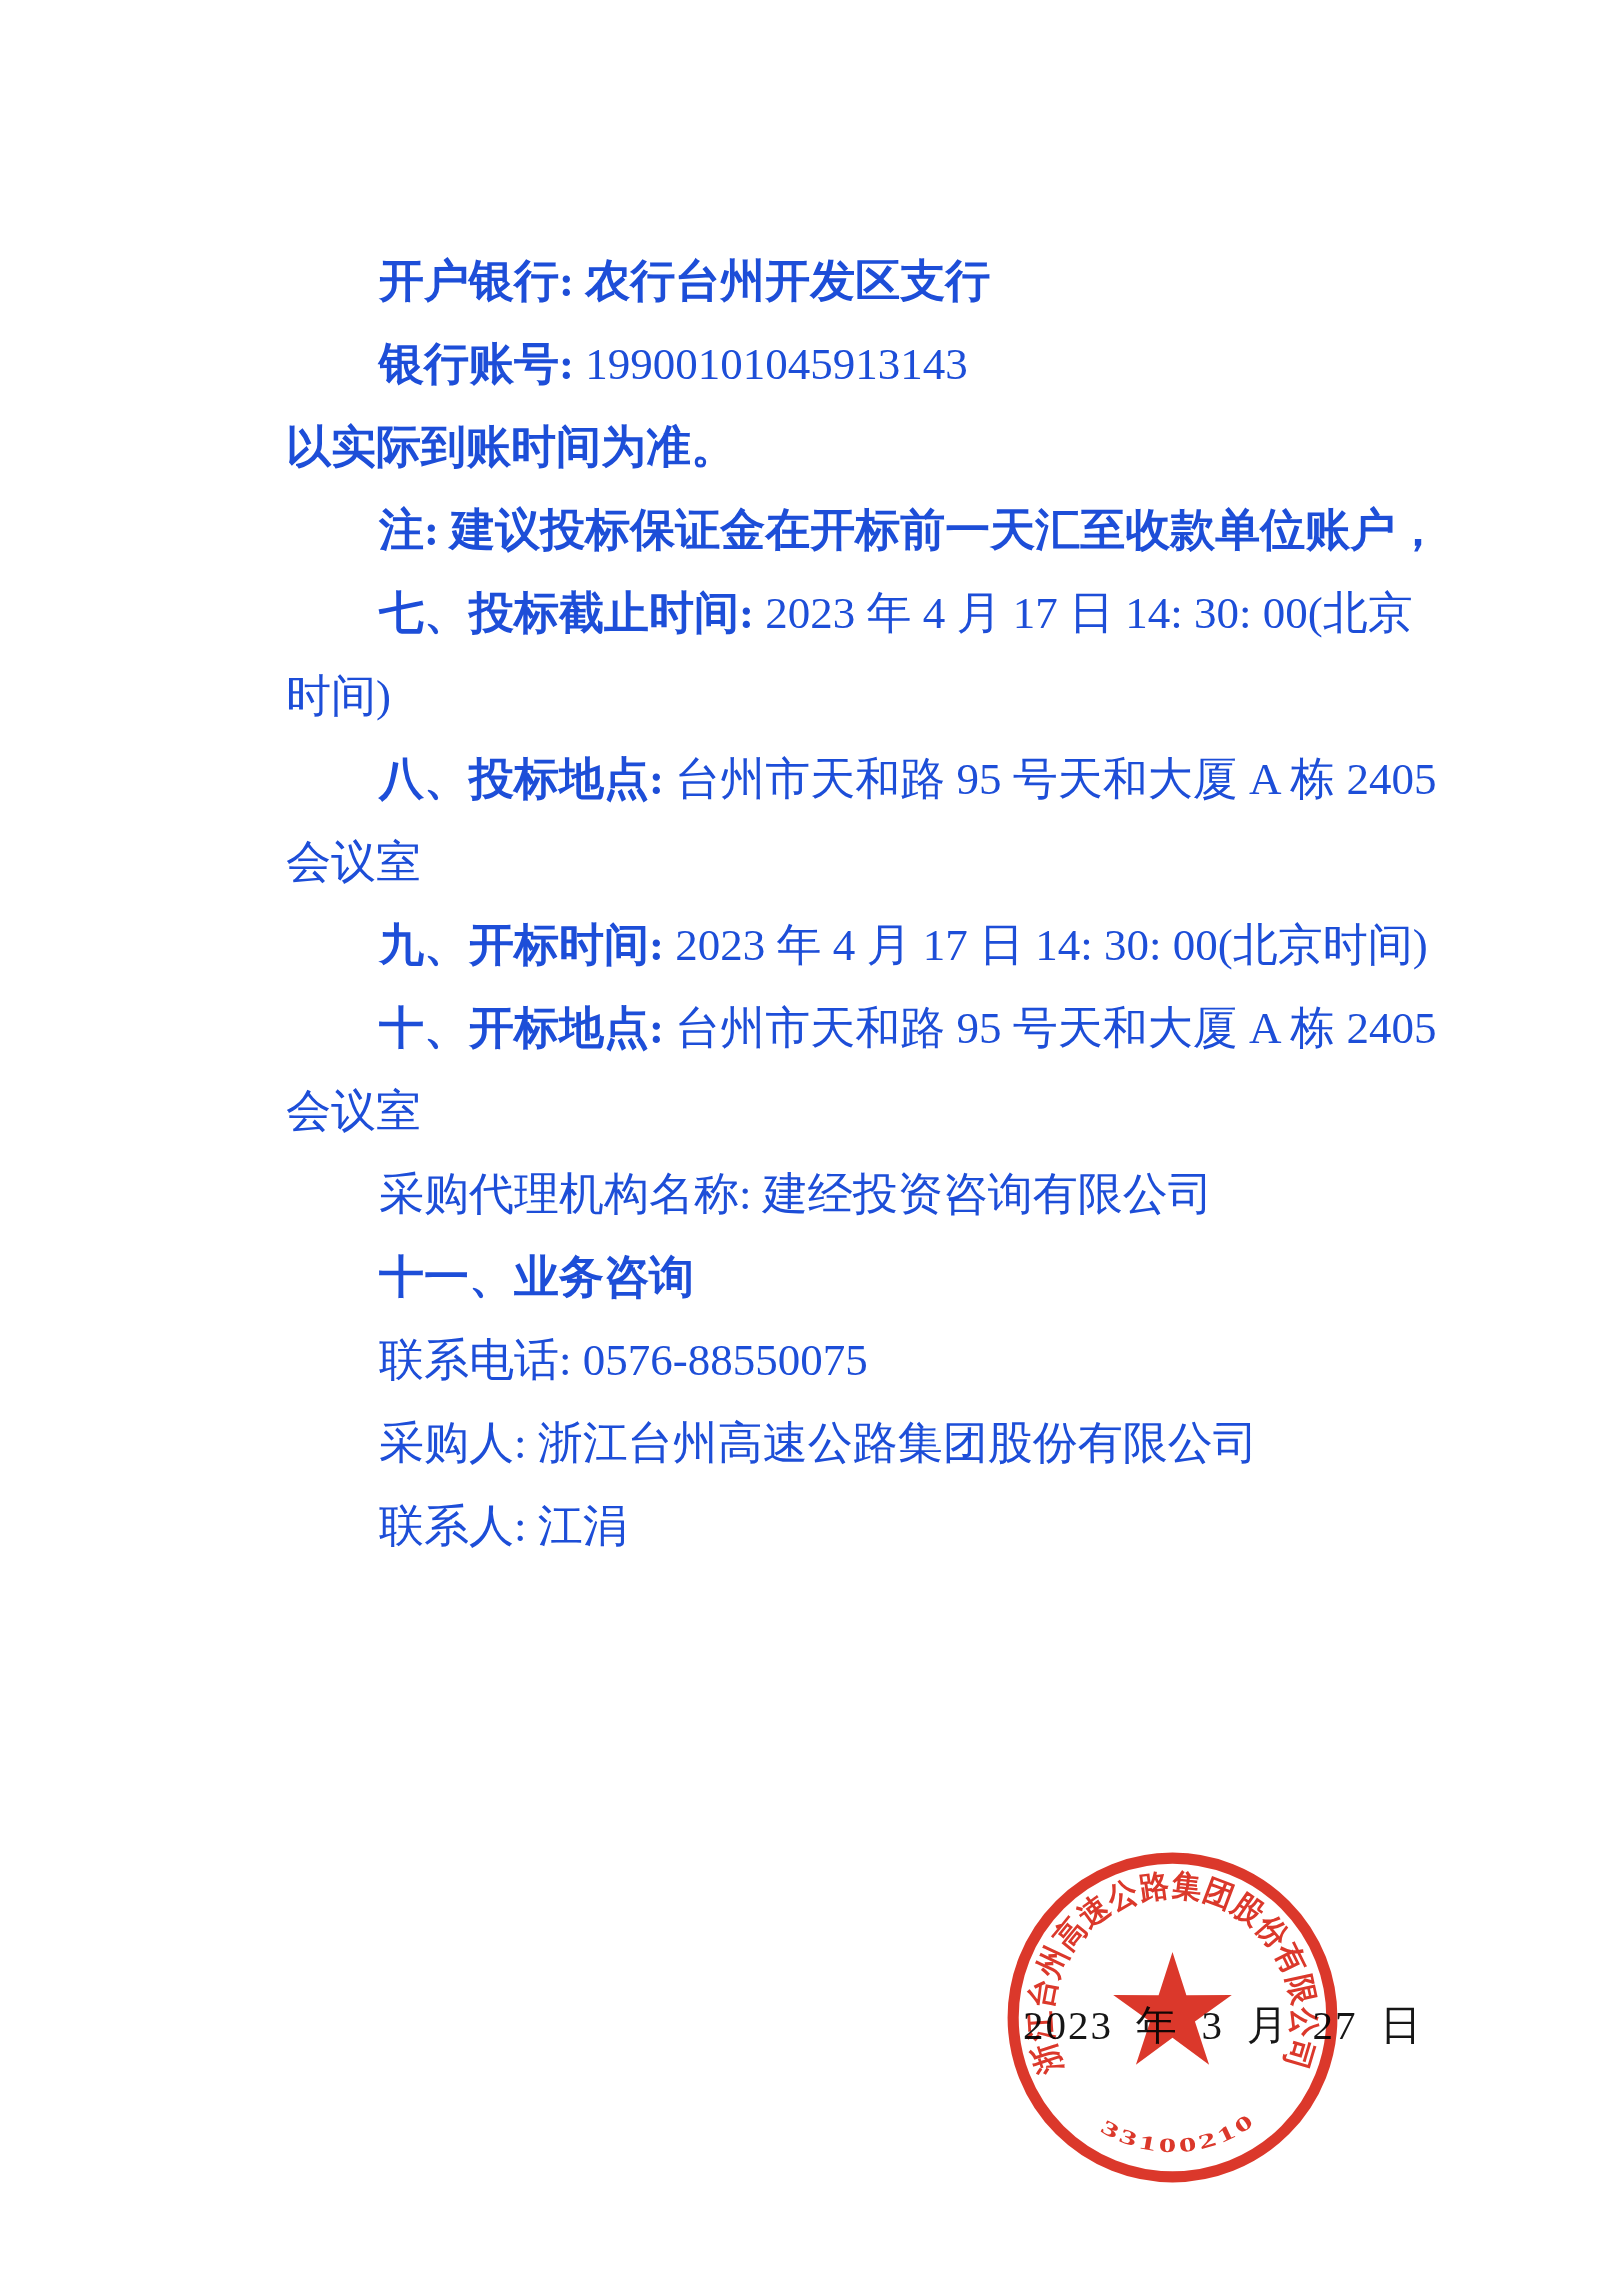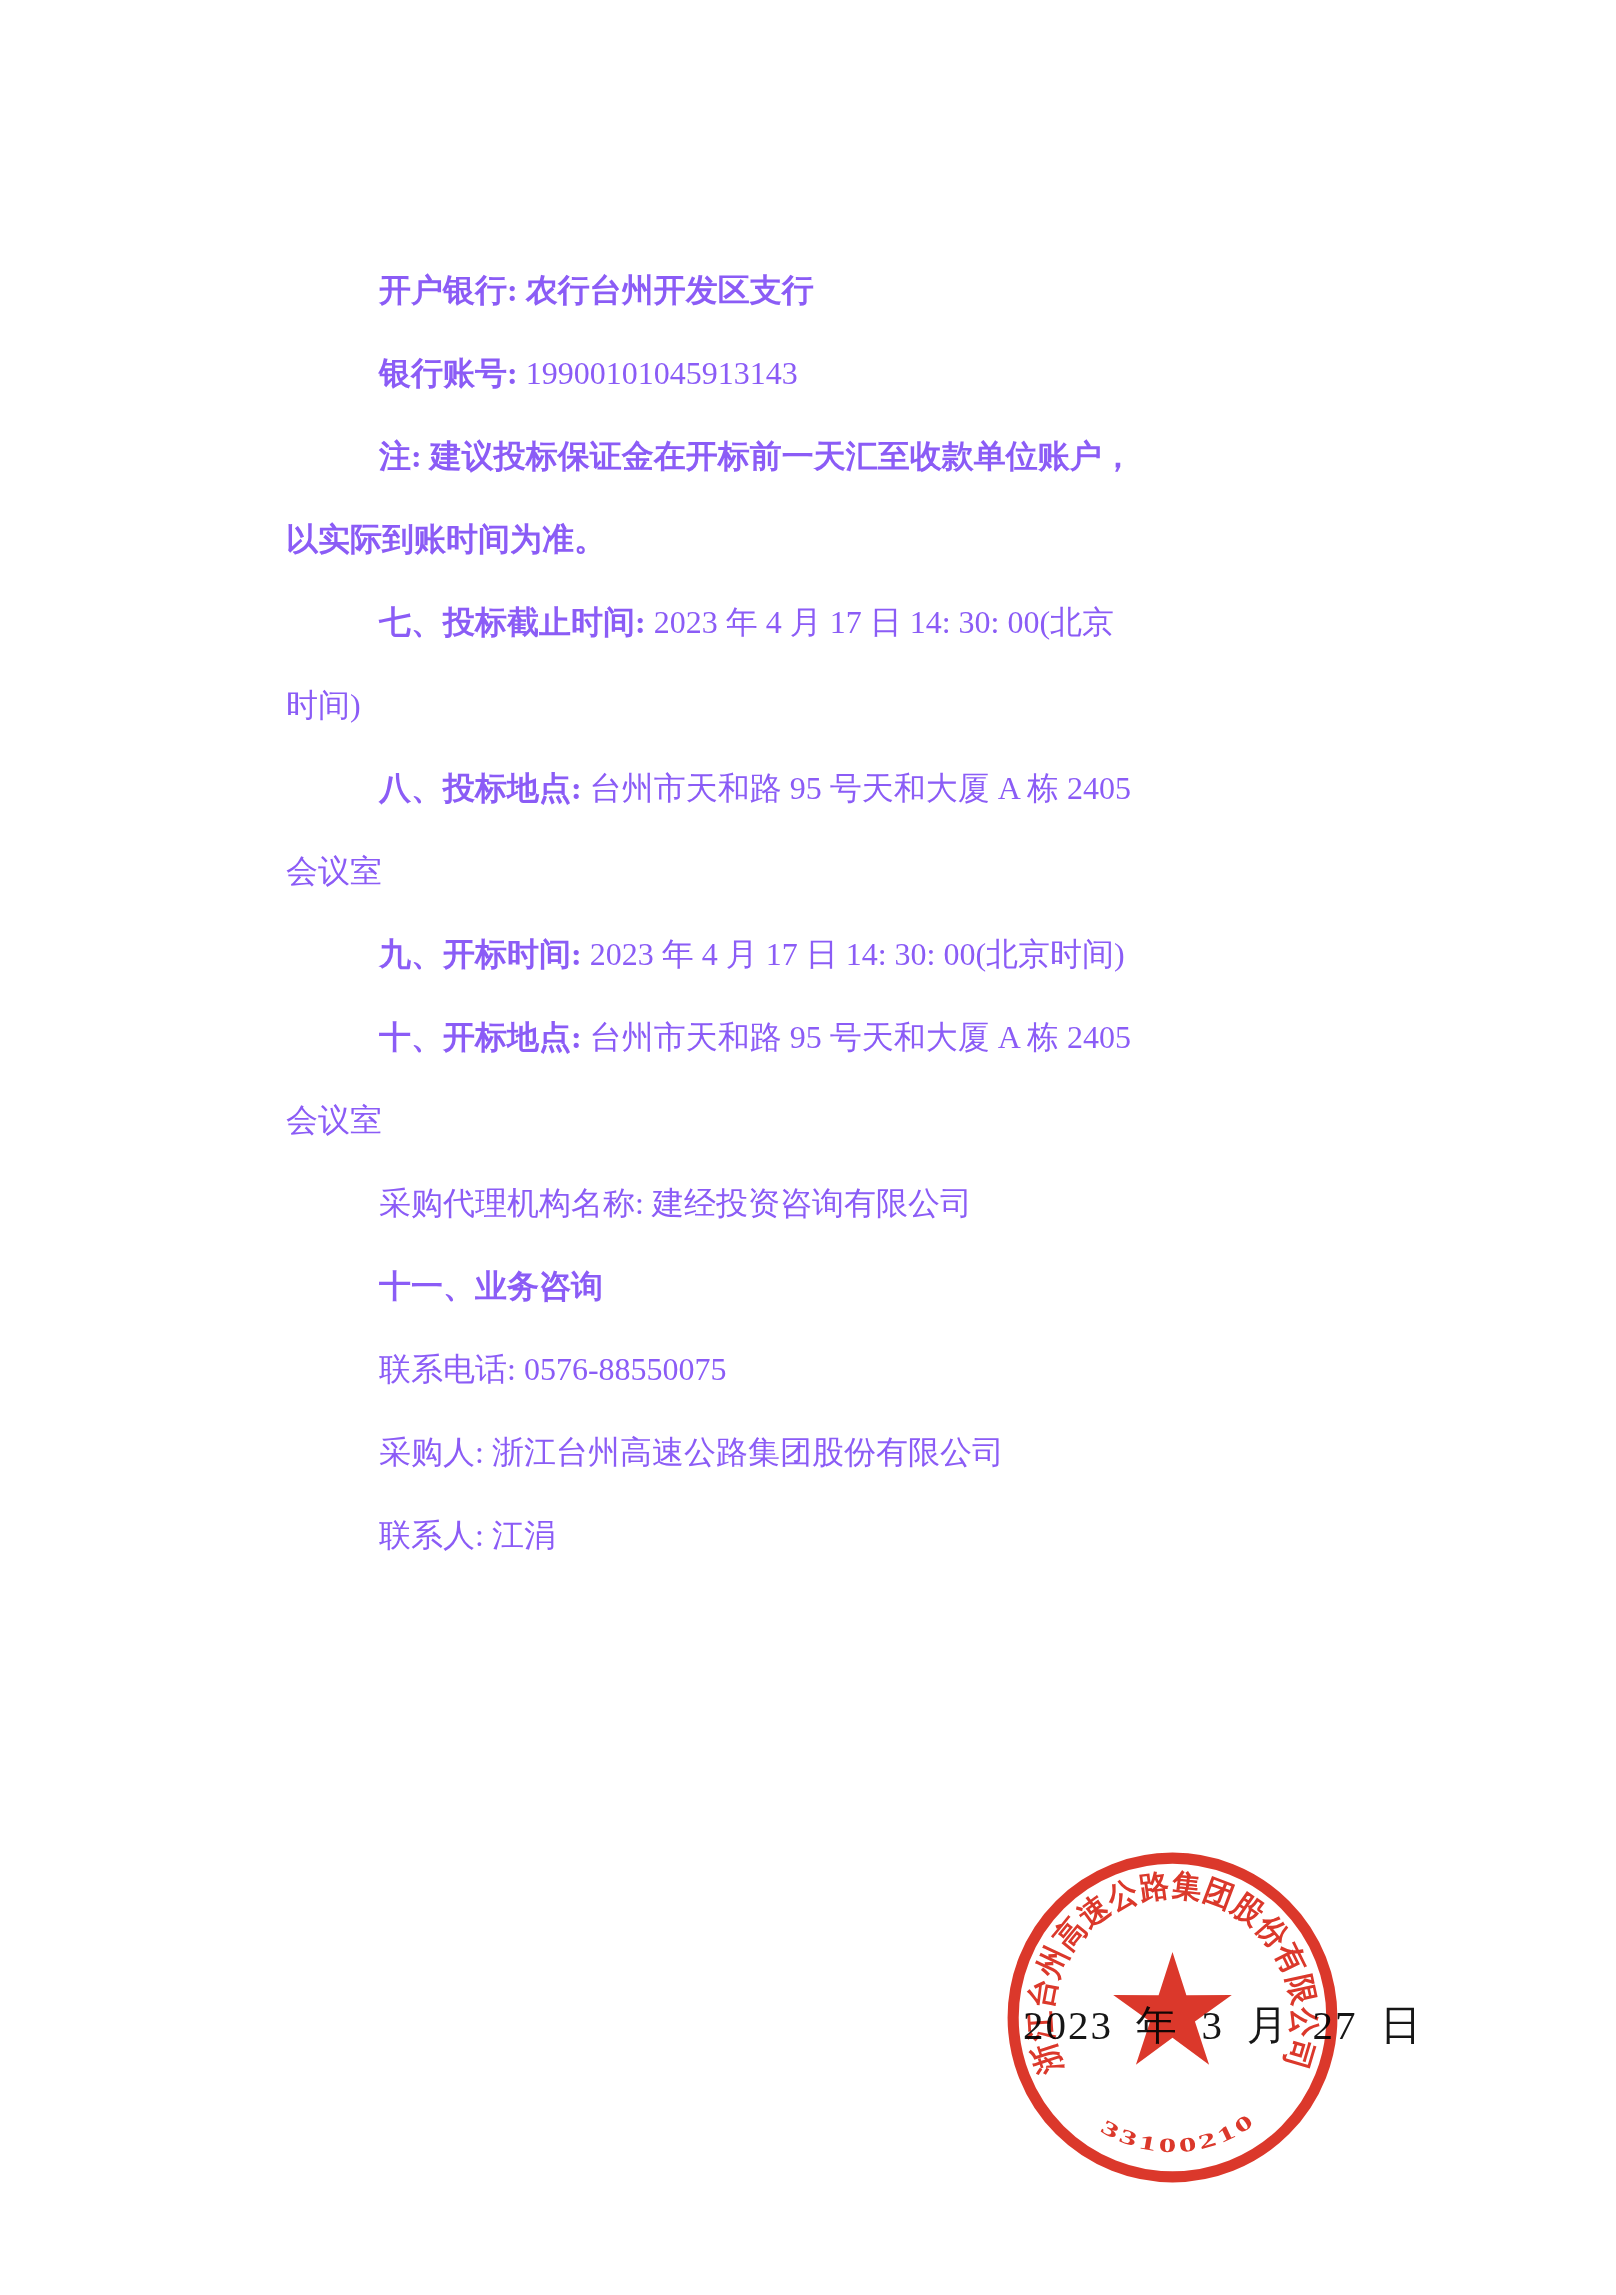--- a/index.html
+++ b/index.html
@@ -9,24 +9,24 @@
     position: relative;
     overflow: hidden;
     font-family: "Liberation Serif", serif;
   }
   .page {
     position: absolute; inset: 0;
     background: #ffffff;
   }
   .doc-body {
     position: absolute;
-    left: 286px; top: 249px;
+    left: 286px; top: 240px;
     width: 1153px;
-    color: #8b5cf6;
-    font-size: 32px;
+    color: #1d4ed8;
+    font-size: 45px;
     line-height: 83px;
   }
   .line {
     height: 83px;
     white-space: nowrap;
   }
   .line.indent { text-indent: 93px; }
   .seg-bold { font-weight: 700; }
   .seg-normal { font-weight: 400; }
   .date-line {
@@ -51,22 +51,22 @@
   .stamp svg { width: 100%; height: 100%; }
 </style>
 </head>
 <body>
 
 <div class="page">
 
   <div class="doc-body" id="doc-body">
       <div class="line indent"><span class="seg-bold">开户银行: </span><span class="seg-bold">农行台州开发区支行</span></div>
       <div class="line indent"><span class="seg-bold">银行账号: </span><span class="seg-normal">19900101045913143</span></div>
+      <div class="line"><span class="seg-bold">以实际到账时间为准。</span></div>
       <div class="line indent"><span class="seg-bold">注: 建议投标保证金在开标前一天汇至收款单位账户，</span></div>
-      <div class="line"><span class="seg-bold">以实际到账时间为准。</span></div>
       <div class="line indent"><span class="seg-bold">七、投标截止时间: </span><span class="seg-normal">2023 年 4 月 17 日 14: 30: 00(北京</span></div>
       <div class="line"><span class="seg-normal">时间)</span></div>
       <div class="line indent"><span class="seg-bold">八、投标地点: </span><span class="seg-normal">台州市天和路 95 号天和大厦 A 栋 2405</span></div>
       <div class="line"><span class="seg-normal">会议室</span></div>
       <div class="line indent"><span class="seg-bold">九、开标时间: </span><span class="seg-normal">2023 年 4 月 17 日 14: 30: 00(北京时间)</span></div>
       <div class="line indent"><span class="seg-bold">十、开标地点: </span><span class="seg-normal">台州市天和路 95 号天和大厦 A 栋 2405</span></div>
       <div class="line"><span class="seg-normal">会议室</span></div>
       <div class="line indent"><span class="seg-normal">采购代理机构名称: </span><span class="seg-normal">建经投资咨询有限公司</span></div>
       <div class="line indent"><span class="seg-bold">十一、业务咨询</span></div>
       <div class="line indent"><span class="seg-normal">联系电话: </span><span class="seg-normal">0576-88550075</span></div>

